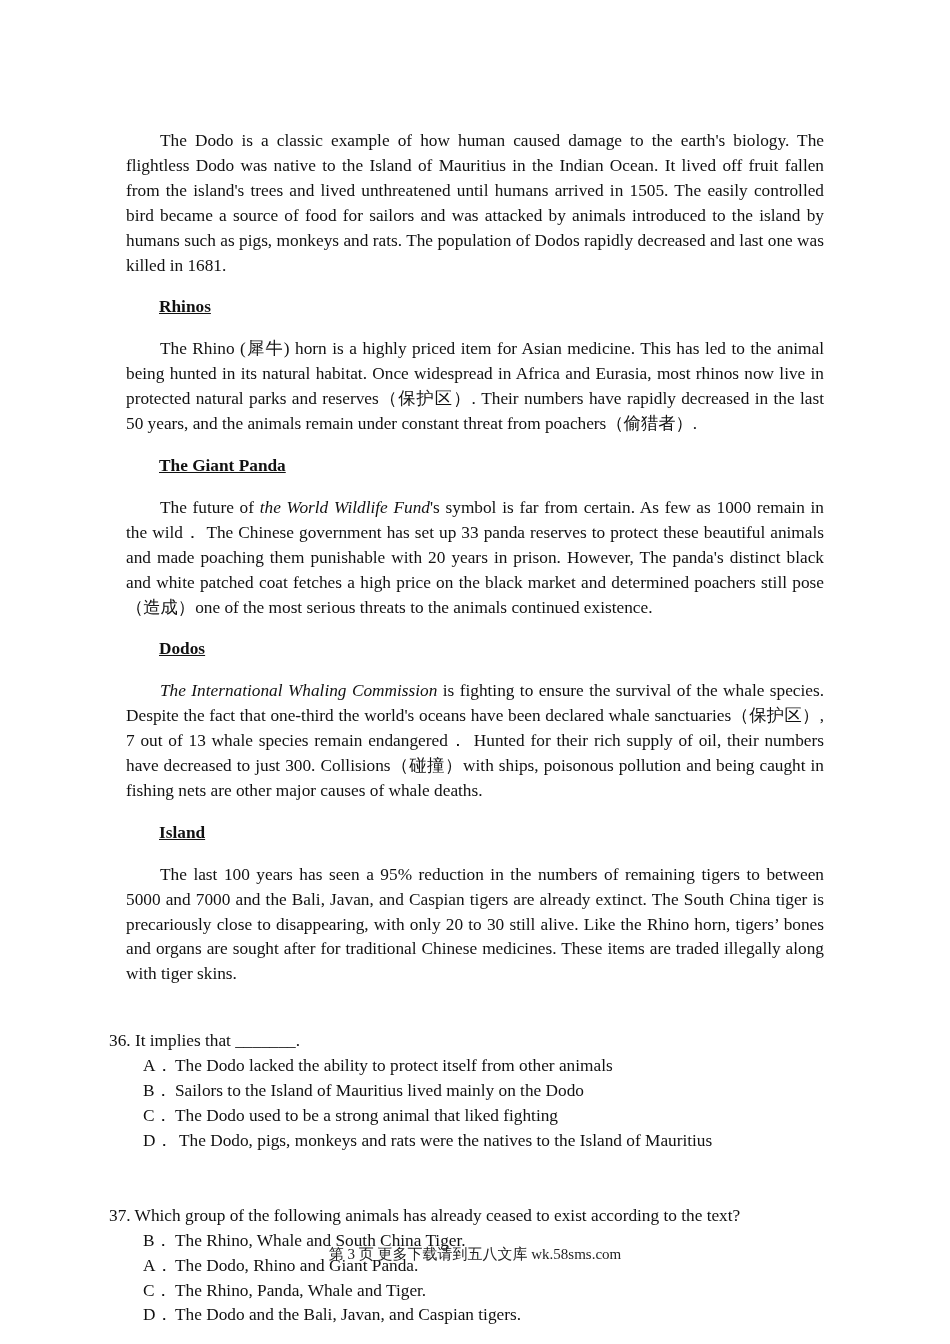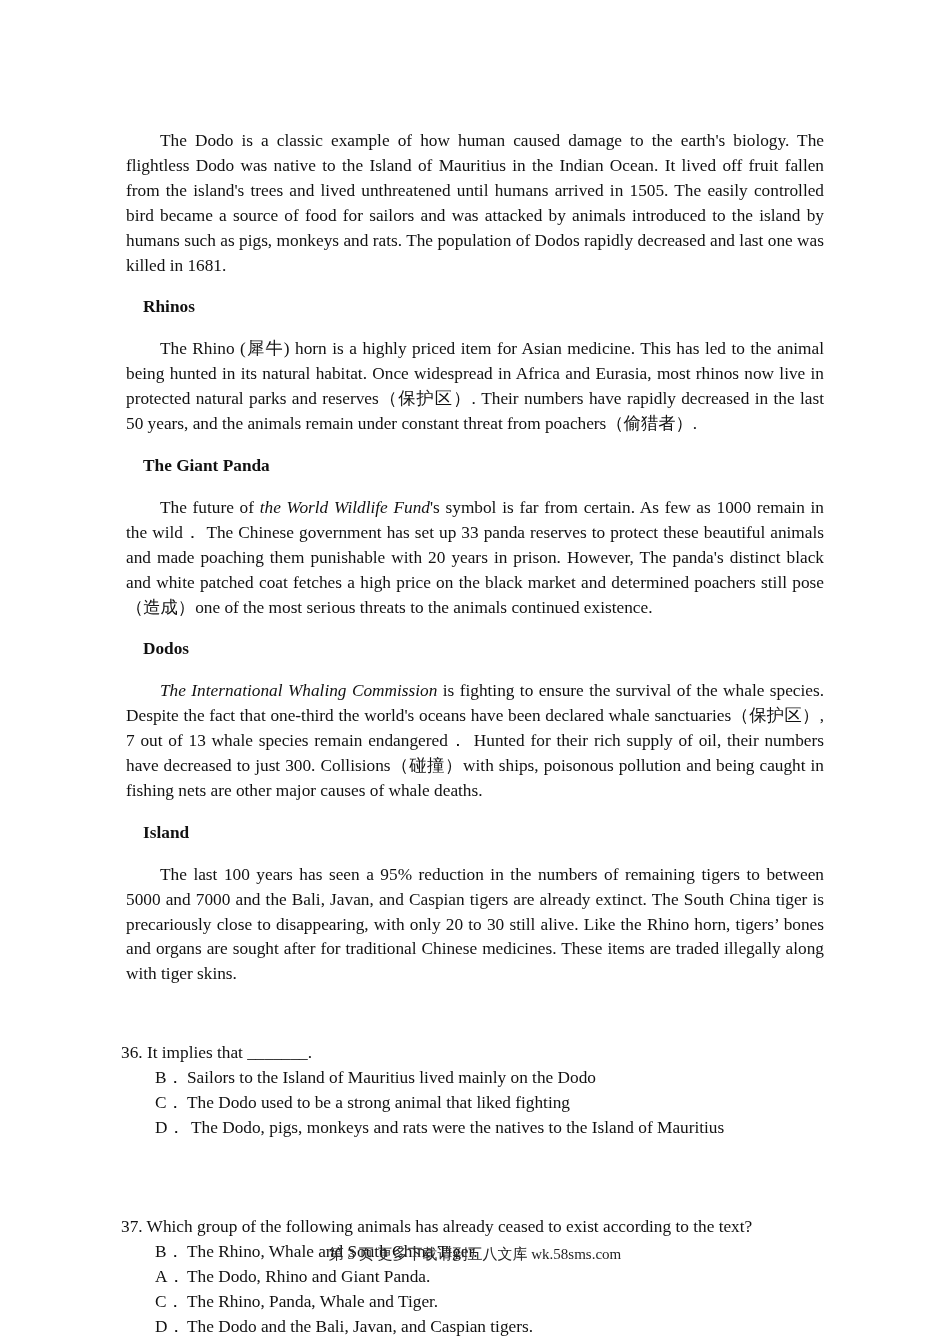--- a/index.html
+++ b/index.html
@@ -3,22 +3,22 @@
 <meta charset="utf-8">
 <style>
   html, body { margin: 0; padding: 0; background: #ffffff; }
   body {
     width: 950px; height: 1344px; position: relative; overflow: hidden;
     font-family: "Liberation Serif", "DejaVu Serif", serif;
     color: #111111; font-size: 17.3px;
   }
   .page { position: absolute; left: 109px; top: 112px; width: 732px; }
   .para { margin: 17px; line-height: 24.9px; text-align: justify; text-indent: 34px; }
-  .heading { margin: 0; line-height: 24.9px; font-weight: bold; padding-left: 34px; }
-  .q-block { margin: 12px; }
+  .heading { margin: 16px; line-height: 24.9px; font-weight: bold; padding-left: 34px; text-decoration: underline; }
+  .q-block { margin: 0; }
   .q-stem { line-height: 24.9px; margin: 0; }
   .opt { line-height: 24.9px; margin: 0; padding-left: 34px; white-space: nowrap; }
   .opt-letter { display: inline-block; width: 32px; }
   .gap1 { height: 25px; }
   .gap2 { height: 50px; }
   i { font-style: italic; }
   .footer {
     position: absolute; left: 0; width: 950px; top: 1244px; text-align: center;
     font-size: 15px; line-height: 20px; color: #222;
   }
@@ -39,20 +39,21 @@
   <p class="heading">Dodos</p>
   <p class="para"><i>The International Whaling Commission</i><span> is fighting to ensure the survival of the whale species. Despite the fact that one-third the world's oceans have been declared whale sanctuaries（保护区）, 7 out of 13 whale species remain endangered．  Hunted for their rich supply of oil, their numbers have decreased to just 300. Collisions（碰撞）with ships, poisonous pollution and being caught in fishing nets are other major causes of whale deaths.</span></p>
 
   <p class="heading">Island</p>
   <p class="para">The last 100 years has seen a 95% reduction in the numbers of remaining tigers to between 5000 and 7000 and the Bali, Javan, and Caspian tigers are already extinct. The South China tiger is precariously close to disappearing, with only 20 to 30 still alive. Like the Rhino horn, tigers’ bones and organs are sought after for traditional Chinese medicines. These items are traded illegally along with tiger skins.</p>
 
   <div class="gap1"></div>
 
   <div class="q-block">
     <p class="q-stem">36. It implies that _______.</p>
+    <p class="opt"><span class="opt-letter">A．</span><span>The Dodo lacked the ability to protect itself from other animals</span></p>
     <p class="opt"><span class="opt-letter">B．</span><span>Sailors to the Island of Mauritius lived mainly on the Dodo</span></p>
     <p class="opt"><span class="opt-letter">C．</span><span>The Dodo used to be a strong animal that liked fighting</span></p>
     <p class="opt"><span class="opt-letter">D．</span><span style="white-space:pre"> The Dodo, pigs, monkeys and rats were the natives to the Island of Mauritius</span></p>
   </div>
 
   <div class="gap2"></div>
 
   <div class="q-block">
     <p class="q-stem">37. Which group of the following animals has already ceased to exist according to the text?</p>
     <p class="opt"><span class="opt-letter">B．</span><span>The Rhino, Whale and South China Tiger.</span></p>

